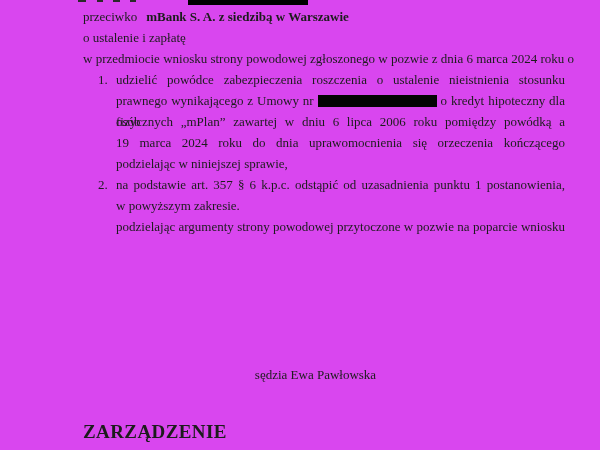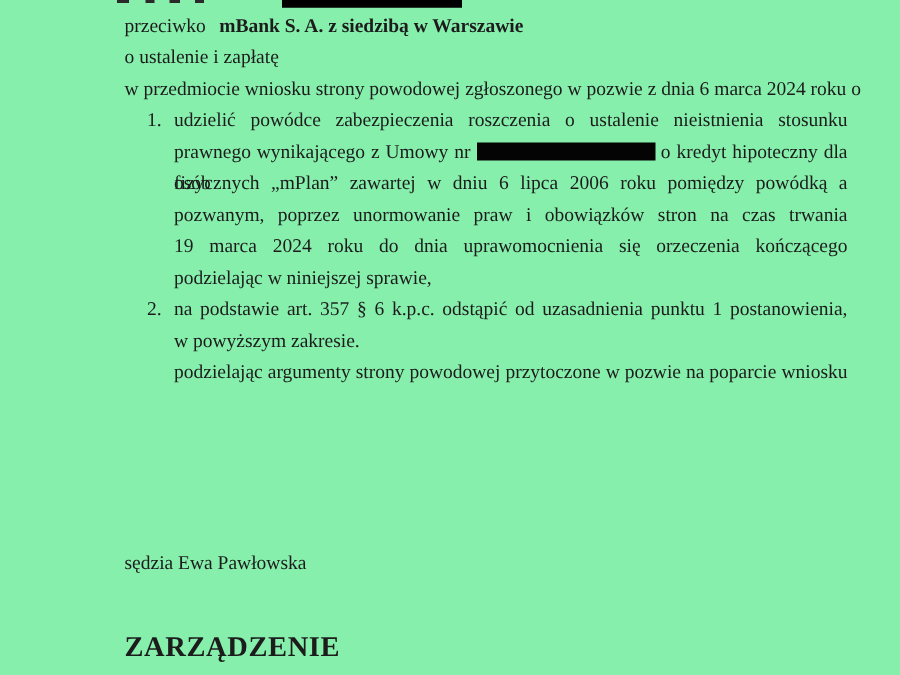--- a/index.html
+++ b/index.html
@@ -2,21 +2,21 @@
 <html><head>
 <meta charset="utf-8">
 <style>
   html, body { margin: 0; padding: 0; }
   body { width: 600px; height: 450px; background: #ffffff; }
 
   .doc {
     position: relative;
     width: 600px;
     height: 450px;
-    background: #86efac;
+    background: #d946ef;
     font-family: "Liberation Serif", "DejaVu Serif", serif;
     font-size: 13px;
     line-height: 21px;
     color: #1c1c1c;
     overflow: hidden;
   }
 
   
   .top-clip { position: absolute; top: 0; left: 0; width: 600px; height: 6px; }
   .frag { position: absolute; top: 0; height: 2px; background: #2a2a2a; }
@@ -69,21 +69,21 @@
     height: 12px;
     background: #040404;
     vertical-align: -2px;
   }
 
   .signature {
     position: absolute;
     top: 364px;
     left: 83px;
     width: 465px;
-    text-align: left;
+    text-align: center;
     white-space: nowrap;
   }
 
   .section-heading {
     position: absolute;
     top: 421px;
     left: 83px;
     font-weight: bold;
     font-size: 19px;
     letter-spacing: 0.4px;
@@ -117,21 +117,20 @@
 
     <div class="list-item">
       <span class="num">1.</span>
       <div class="wrapline just">udzielić powódce zabezpieczenia roszczenia o ustalenie nieistnienia stosunku</div>
       <div class="wrapline just">
         <span>prawnego wynikającego z Umowy nr</span>
         <span class="redact-inline"></span>
         <span>o kredyt hipoteczny dla osób</span>
       </div>
       <div class="wrapline just">fizycznych „mPlan” zawartej w dniu 6 lipca 2006 roku pomiędzy powódką a</div>
-      <div class="wrapline just">pozwanym, poprzez unormowanie praw i obowiązków stron na czas trwania</div>
       <div class="wrapline just">19 marca 2024 roku do dnia uprawomocnienia się orzeczenia kończącego</div>
       <div class="wrapline">podzielając w niniejszej sprawie,</div>
     </div>
 
     <div class="list-item">
       <span class="num">2.</span>
       <div class="wrapline just">na podstawie art. 357 § 6 k.p.c. odstąpić od uzasadnienia punktu 1 postanowienia,</div>
       <div class="wrapline">w powyższym zakresie.</div>
       <div class="wrapline just">podzielając argumenty strony powodowej przytoczone w pozwie na poparcie wniosku</div>
     </div>

